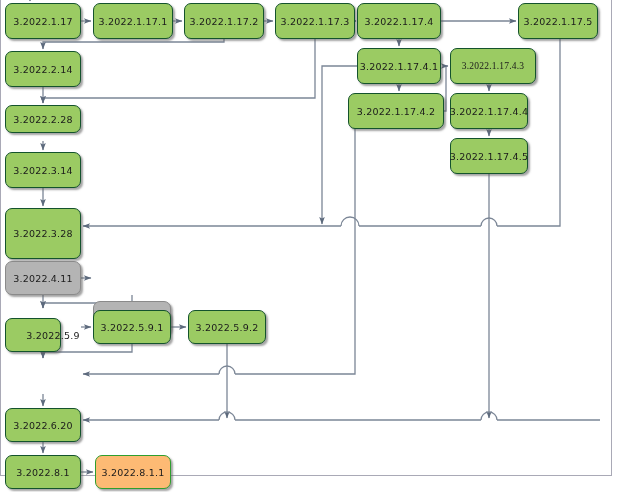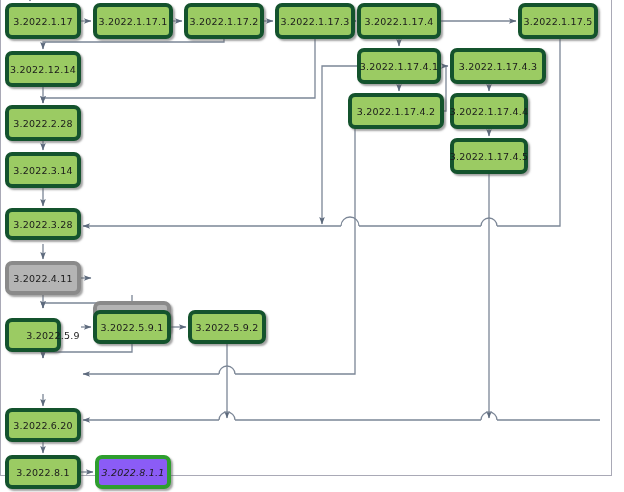--- a/index.html
+++ b/index.html
@@ -16,33 +16,33 @@
     width:612px;height:482px;
     border:1px solid #a9a9b6;
     box-sizing:border-box;
     background:transparent;
   }
   #edges{position:absolute;left:0;top:0;width:624px;height:492px;}
   .node{
     position:absolute;
     box-sizing:border-box;
     border-radius:7px;
-    border:4px solid #14532d;
+    border:1px solid #14532d;
     background:#9bcb63;
     box-shadow:2px 2px 2px rgba(90,90,90,0.55);
     display:flex;align-items:center;justify-content:center;
     font-size:9.5px;
     color:#1b1b1b;
     letter-spacing:0.2px;
     white-space:nowrap;
     font-family:"DejaVu Sans","Liberation Sans",sans-serif;
     font-weight:500;
   }
   .node.gray{background:#b4b4b4;border-color:#8a8a8a;}
-  .node.bright{background:#8b5cf6;border-color:#2f9e2f;font-style:italic;}
+  .node.bright{background:#fdba74;border-color:#2f9e2f;}
 </style>
 </head>
 <body>
 
 <div id="canvas">
 
   <div id="page-border"></div>
 
   <svg id="edges" viewBox="0 0 624 492" xmlns="http://www.w3.org/2000/svg">
     <defs>
@@ -161,40 +161,40 @@
   <div class="node" style="left:518px;top:3px;width:80px;height:36px;">
     <span>3.2022.1.17.5</span>
   </div>
 
   <div class="node" style="left:357px;top:48px;width:84px;height:36px;">
     <span>3.2022.1.17.4.1</span>
   </div>
   <div class="node" style="left:348px;top:93px;width:96px;height:36px;">
     <span>3.2022.1.17.4.2</span>
   </div>
-  <div class="node" style="left:450px;top:48px;width:96px;height:36px;">
+  <div class="node" style="left:450px;top:48px;width:86px;height:36px;font-family:Liberation Serif, serif;">
     <span>3.2022.1.17.4.3</span>
   </div>
   <div class="node" style="left:450px;top:93px;width:78px;height:36px;">
     <span>3.2022.1.17.4.4</span>
   </div>
   <div class="node" style="left:450px;top:138px;width:78px;height:36px;">
     <span>3.2022.1.17.4.5</span>
   </div>
 
   <div class="node" style="left:5px;top:51px;width:76px;height:36px;">
-    <span>3.2022.12.14</span>
-  </div>
-  <div class="node" style="left:5px;top:105px;width:76px;height:36px;">
+    <span>3.2022.2.14</span>
+  </div>
+  <div class="node" style="left:5px;top:105px;width:76px;height:28px;">
     <span>3.2022.2.28</span>
   </div>
   <div class="node" style="left:5px;top:152px;width:76px;height:36px;justify-content:center;">
     <span>3.2022.3.14</span>
   </div>
-  <div class="node" style="left:5px;top:208px;width:76px;height:32px;">
+  <div class="node" style="left:5px;top:208px;width:76px;height:51px;">
     <span>3.2022.3.28</span>
   </div>
 
   <div class="node gray" style="left:5px;top:261px;width:76px;height:34px;">
     <span>3.2022.4.11</span>
   </div>
   <div class="node gray" style="left:93px;top:261px;width:78px;height:34px;margin-top:40px;">
     <span>3.2022.4.25</span>
   </div>
 

